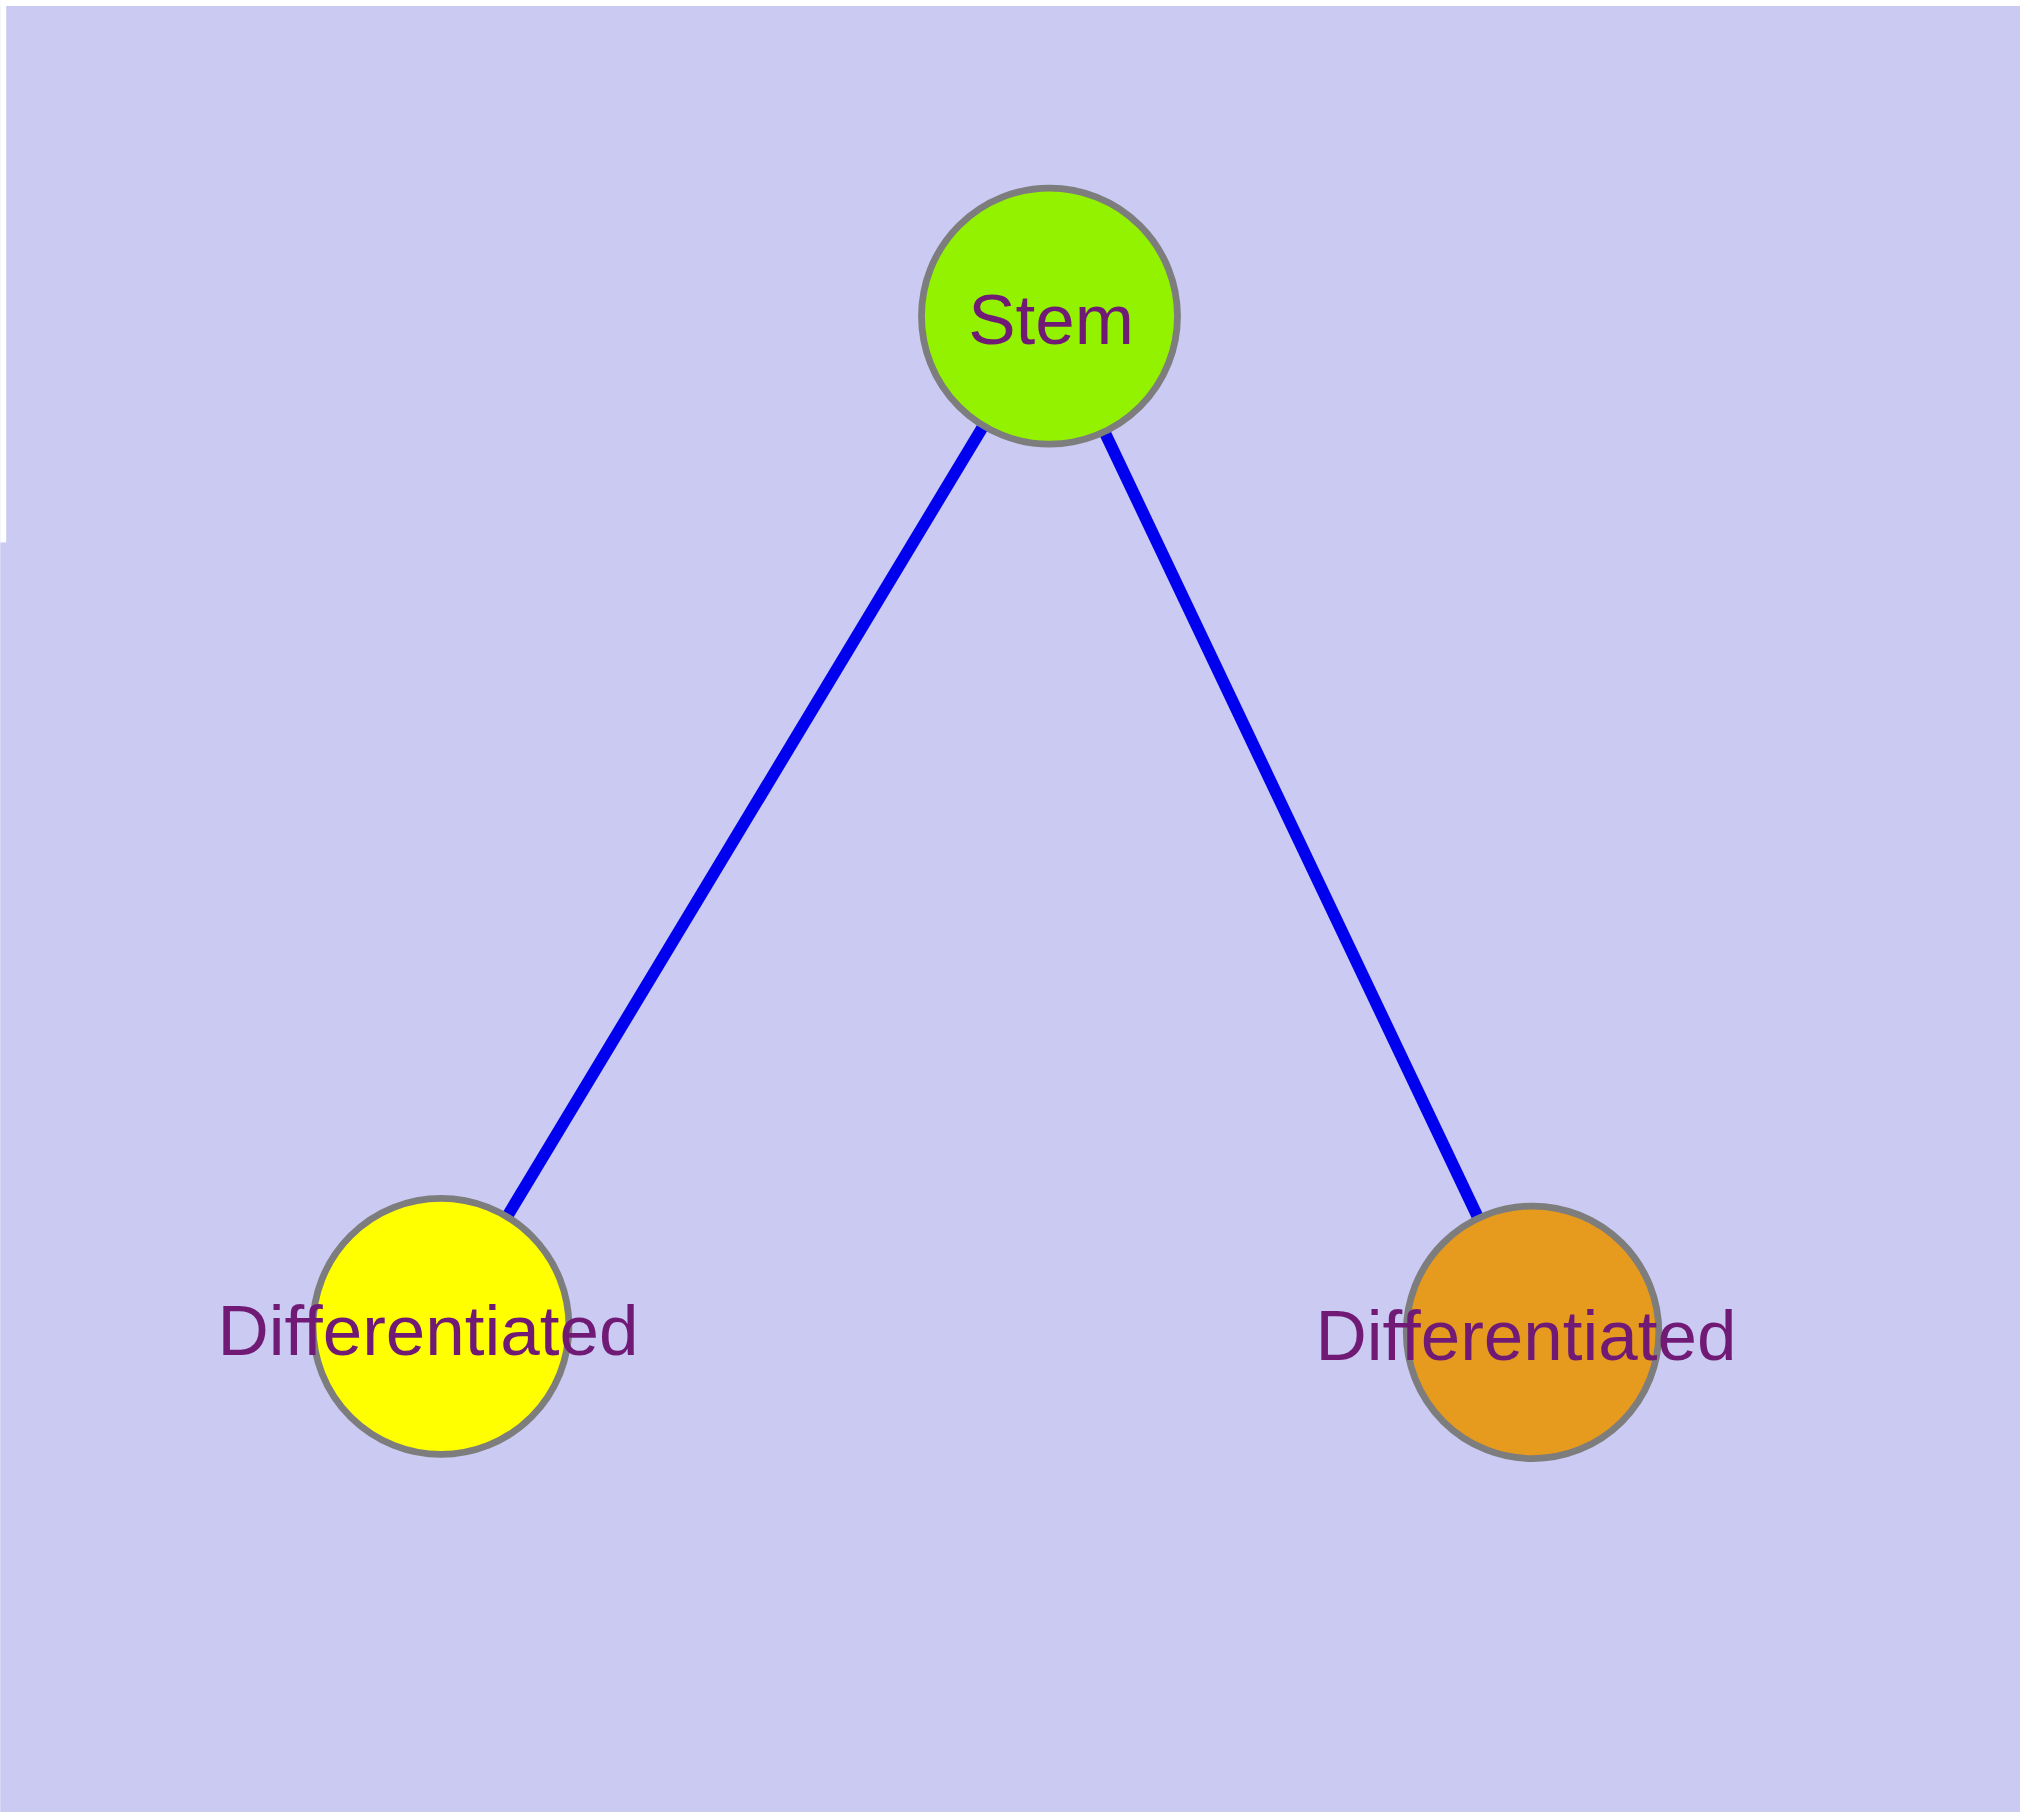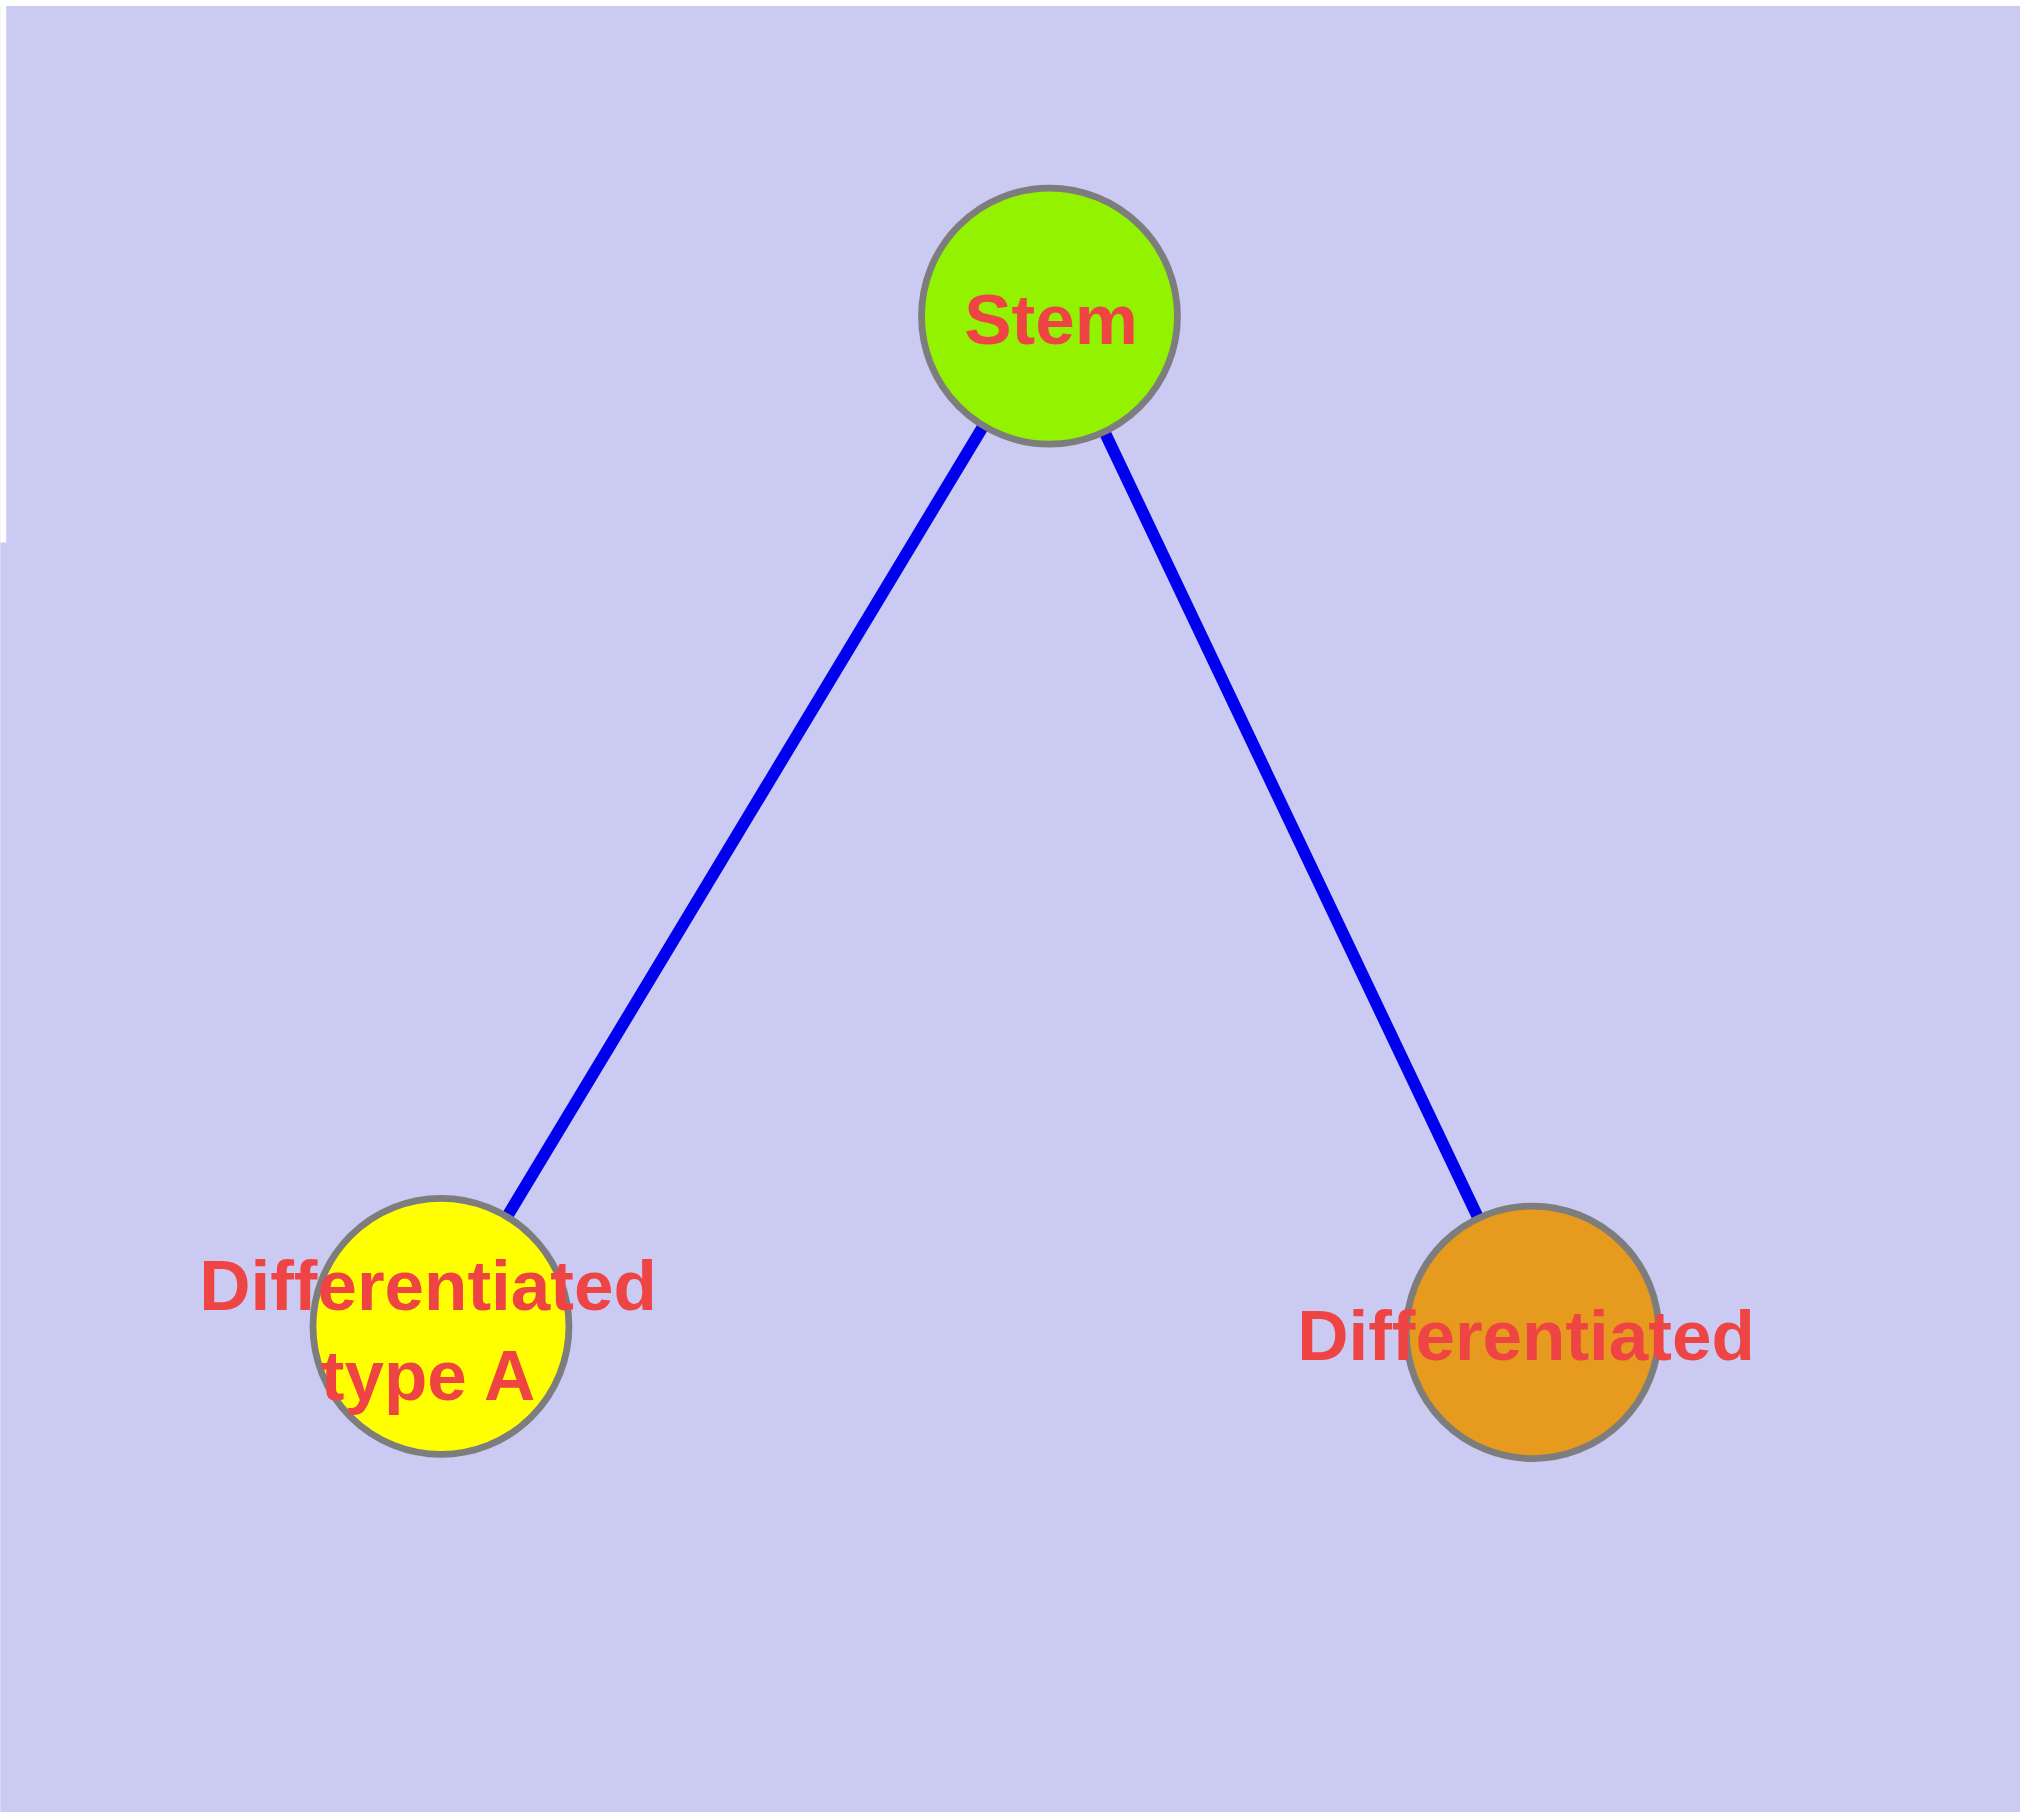--- a/index.html
+++ b/index.html
@@ -16,24 +16,24 @@
   }
   .stage-svg {
     position: absolute;
     left: 0;
     top: 0;
     display: block;
   }
   .node-label {
     position: absolute;
     transform: translate(-50%, -50%);
-    font-weight: bold;
+    font-weight: normal;
     font-size: 71px;
     line-height: 1.27;
-    color: #ef4444;
+    color: #701a75;
     text-align: center;
     white-space: nowrap;
     pointer-events: none;
   }
   .node-label .line { display: block; }
   #label-stem { left: 1051px; top: 320px; }
   #label-type-a { left: 428px;  top: 1331px; }
   #label-type-b { left: 1526px; top: 1336px; }
 </style>
 </head>
@@ -55,21 +55,20 @@
     <circle cx="520" cy="1565" r="151" stroke-width="8" fill="#ffff00" stroke="#7d7d7d"></circle>
     <circle cx="1808" cy="1572" r="149" stroke-width="8" fill="#e69a1e" stroke="#7d7d7d"></circle>
   </svg>
 
   <div class="node-label" id="label-stem">
     <span class="line">Stem</span>
   </div>
 
   <div class="node-label" id="label-type-a">
     <span class="line">Differentiated</span>
-    <span class="line">type A</span>
   </div>
 
   <div class="node-label" id="label-type-b">
     <span class="line">Differentiated</span>
   </div>
 
 </div>
 
 
 </body></html>

